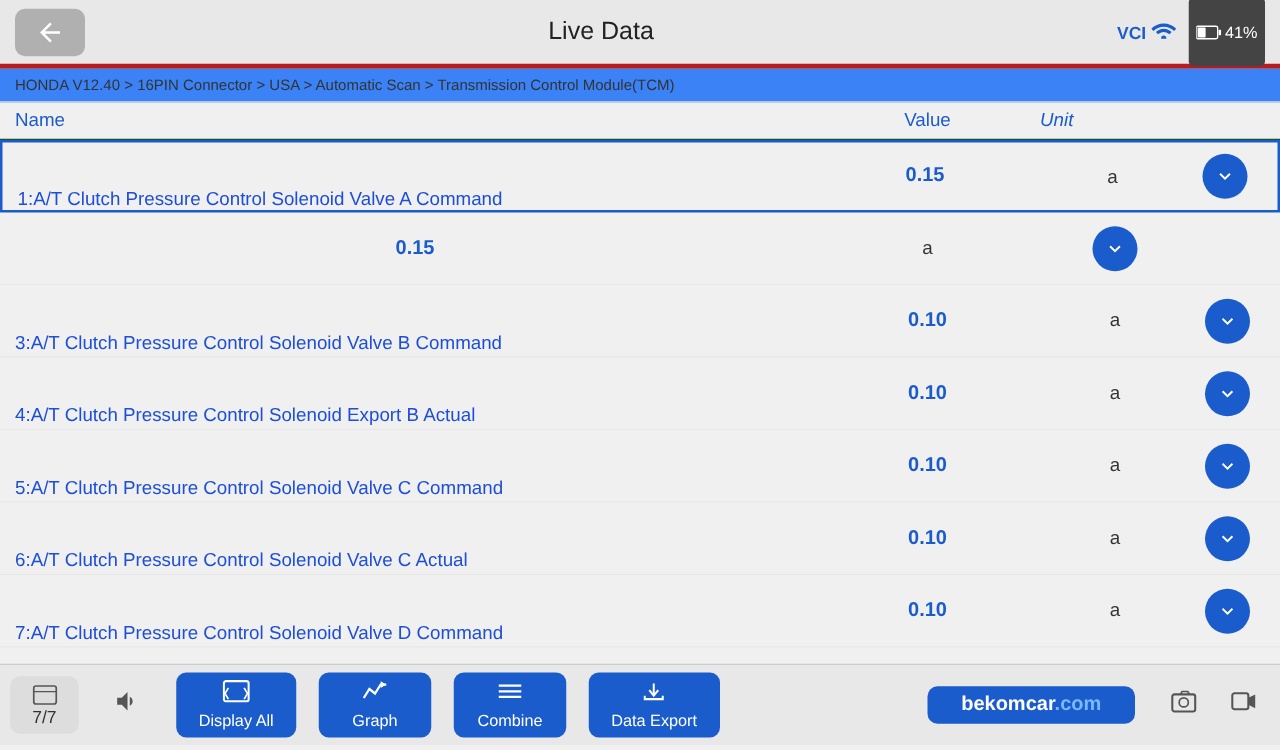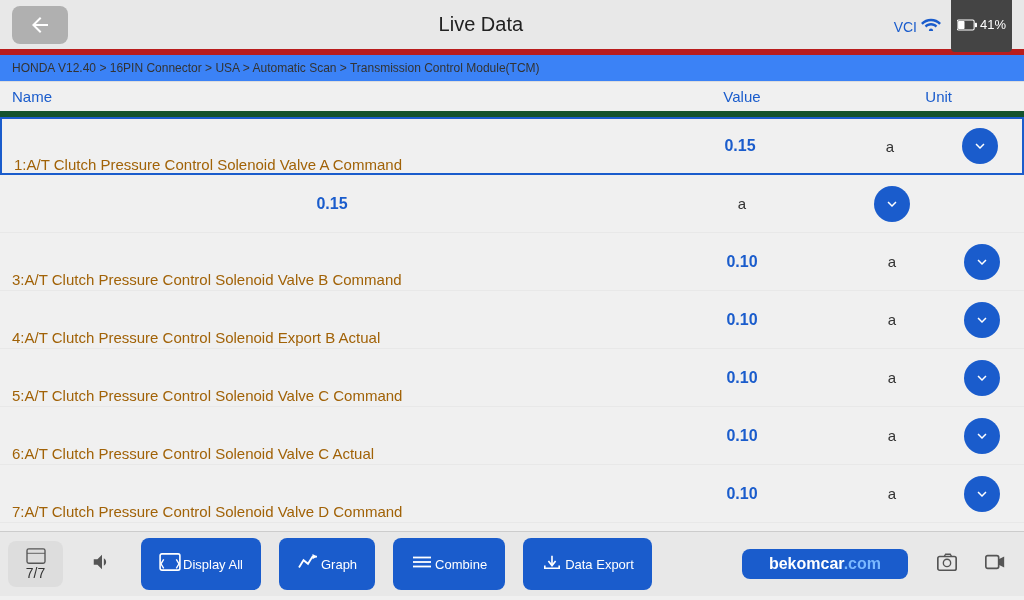--- a/index.html
+++ b/index.html
@@ -12,21 +12,21 @@
     }
 
     
     .header {
       background: #e8e8e8;
       height: 55px;
       display: flex;
       align-items: center;
       justify-content: space-between;
       padding: 0 12px;
-      border-bottom: 6px solid #b91c1c;
+      border-bottom: 4px solid #b91c1c;
     }
     .back-btn {
       background: #b0b0b0;
       border: none;
       border-radius: 8px;
       width: 56px;
       height: 38px;
       cursor: pointer;
       display: flex;
       align-items: center;
@@ -39,24 +39,24 @@
       color: #222;
       font-weight: normal;
     }
     .header-right {
       display: flex;
       align-items: center;
       gap: 10px;
     }
     .vci-badge {
       display: flex;
-      align-items: flex-end;
+      align-items: center;
       gap: 4px;
       font-size: 14px;
-      font-weight: normal;
+      font-weight: bold;
       color: #1a5ccc;
     }
     .wifi-icon {
       color: #1a5ccc;
       font-size: 16px;
     }
     .battery-box {
       background: #444;
       color: white;
       border-radius: 4px;
@@ -74,39 +74,39 @@
       font-size: 12px;
       color: #333;
       border-bottom: 1px solid #ddd;
     }
     .table-header {
       display: grid;
       grid-template-columns: 1fr 180px 120px 60px;
       padding: 6px 12px;
       color: #1a5ccc;
       font-size: 15px;
-      border-bottom: 6px solid #14532d;
+      border-bottom: 1px solid #14532d;
     }
     .table-header .col-value { text-align: center; }
-    .table-header .col-unit { text-align: right; }
+    .table-header .col-unit { text-align: left; font-style: italic; }
 
     .table-row {
       display: grid;
       grid-template-columns: 1fr 180px 120px 60px;
       padding: 0 12px;
       align-items: center;
       border-bottom: 1px solid #e8e8e8;
       min-height: 58px;
     }
     .table-row.selected {
       border: 2px solid #1a5ccc;
     }
     .row-name {
       font-size: 15px;
-      color: #a16207;
+      color: #1d4ed8;
       margin-top: 36px;
     }
     .row-value {
       text-align: center;
       font-size: 16px;
       color: #1a5ccc;
       font-weight: bold;
     }
     .row-unit {
       text-align: center;
@@ -163,21 +163,21 @@
     }
     .footer-btn {
       background: #1a5ccc;
       color: white;
       border: none;
       border-radius: 8px;
       padding: 2px 18px;
       font-size: 15px;
       cursor: pointer;
       display: flex;
-      flex-direction: row;
+      flex-direction: column;
       align-items: center;
       gap: 2px;
       min-width: 90px;
       height: 52px;
       justify-content: center;
     }
     .footer-btn .btn-icon {
       font-size: 18px;
     }
     .footer-btn .btn-label {

